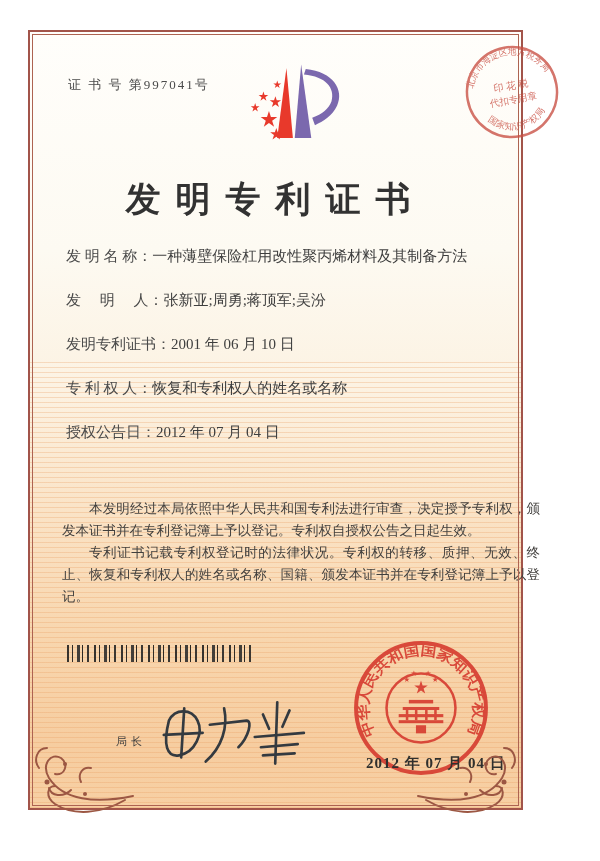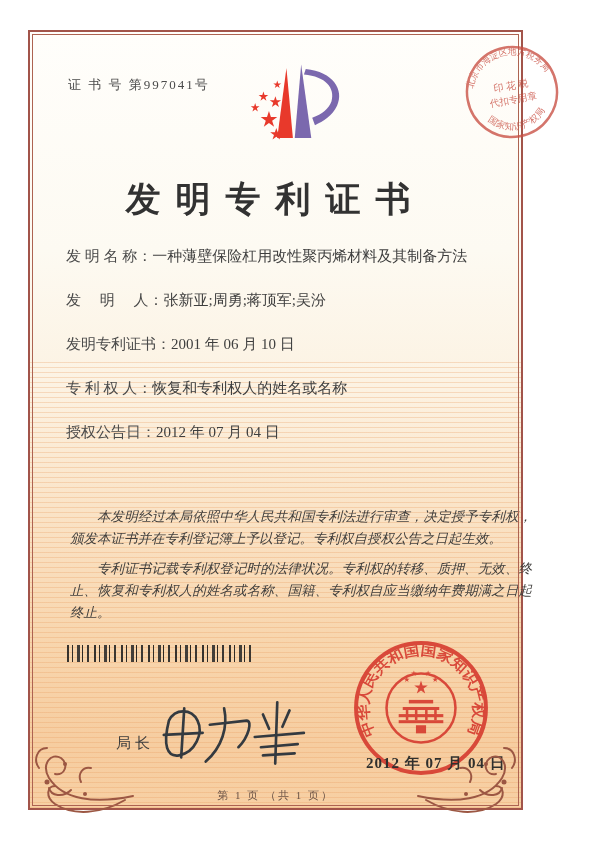--- a/index.html
+++ b/index.html
@@ -24,29 +24,29 @@
     font-size:35px;font-weight:600;letter-spacing:15px;padding-left:0;box-sizing:border-box;color:#323232;
   }
   .fields{position:absolute;left:36px;top:214px;right:26px;}
   .field-row{height:44px;font-size:15px;line-height:21px;white-space:nowrap;}
   .field-label{color:#4a4a4a;}
   .field-value{color:#3e3e3e;margin-top:44px;}
   .body-text{
     position:absolute;left:32px;top:466px;width:478px;
     font-size:13.5px;line-height:22px;text-align:justify;color:#413f3d;
   }
-  .body-text p{margin:8px;text-indent:2em;font-style:italic;}
+  .body-text p{margin:0;text-indent:2em;}
   .barcode{
     position:absolute;left:37px;top:613px;width:188px;height:17px;opacity:.88;
     background:repeating-linear-gradient(90deg,
       #1d1d1d 0 2px,transparent 2px 5px,#161616 5px 6px,transparent 6px 10px,
       #2a2a2a 10px 13px,transparent 13px 15px,#111 15px 16px,transparent 16px 20px,
       #222 20px 22px,transparent 22px 27px);
   }
-  .sig-title{position:absolute;left:86px;top:702px;font-size:15px;letter-spacing:4px;color:#3c3c3c;}
+  .sig-title{position:absolute;left:86px;top:702px;font-size:11px;letter-spacing:4px;color:#3c3c3c;}
   .signature{position:absolute;left:122px;top:660px;width:180px;height:92px;}
   .office-stamp{position:absolute;left:320px;top:605px;width:142px;height:142px;opacity:.88;}
   .issue-date{position:absolute;left:336px;top:722px;font-size:15px;letter-spacing:1px;color:#30302e;font-weight:600;}
   .flourish{position:absolute;bottom:-6px;width:112px;height:76px;}
   .flourish-left{left:-5px;}
   .flourish-right{right:-5px;transform:scaleX(-1);}
   .footer{
     position:absolute;left:0;bottom:5px;width:100%;text-align:center;
     font-size:11px;letter-spacing:2px;color:#6b5346;
   }
@@ -91,21 +91,21 @@
       <div class="field-row">
         <span class="field-label">专 利 权 人：</span><span class="field-value">恢复和专利权人的姓名或名称</span>
       </div>
       <div class="field-row">
         <span class="field-label">授权公告日：</span><span class="field-value">2012 年 07 月 04 日</span>
       </div>
     </div>
 
     <div class="body-text">
       <p>本发明经过本局依照中华人民共和国专利法进行审查，决定授予专利权，颁发本证书并在专利登记簿上予以登记。专利权自授权公告之日起生效。</p>
-      <p>专利证书记载专利权登记时的法律状况。专利权的转移、质押、无效、终止、恢复和专利权人的姓名或名称、国籍、专利权自应当缴纳年费期满之日起终止。</p>
+      <p>专利证书记载专利权登记时的法律状况。专利权的转移、质押、无效、终止、恢复和专利权人的姓名或名称、国籍、颁发本证书并在专利登记簿上予以登记。</p>
     </div>
 
     <div class="barcode"></div>
 
     <div class="sig-title">局长</div>
 
     <svg class="signature" viewBox="0 0 175 90" aria-label="田力普">
       <g fill="none" stroke="#343a40" stroke-width="2.6" stroke-linecap="round" stroke-linejoin="round">
         <path d="M16,28 C10,52 14,64 26,62 C42,59 50,40 44,28 C38,16 22,16 16,28 Z"></path>
         <path d="M11,42 L49,40"></path>
@@ -168,21 +168,20 @@
         <path d="M100,62 C76,76 48,78 30,66 C20,59 22,48 30,48"></path>
         <path d="M46,52 C38,60 26,58 24,50"></path>
         <path d="M14,30 C8,22 12,10 22,10"></path>
         <path d="M56,44 C52,36 58,28 66,30"></path>
       </g>
       <circle cx="22" cy="44" r="2.5" fill="#9c5743"></circle>
       <circle cx="40" cy="26" r="2" fill="#9c5743"></circle>
       <circle cx="60" cy="56" r="2" fill="#9c5743"></circle>
     </svg>
 
-    <div class="footer">第 1 页 （共 1 页）</div>
   </div>
 
   <svg class="tax-stamp" viewBox="0 0 100 100">
     <defs>
       <path id="tax-arc-top" d="M12,40 A40,40 0 0 1 88,40"></path>
       <path id="tax-arc-bottom" d="M21,74 A38,38 0 0 0 79,74"></path>
     </defs>
     <circle cx="50" cy="50" r="45" fill="none" stroke="#c94f43" stroke-width="2.5"></circle>
     <text font-size="9.5" fill="#c94f43">
       <textPath href="#tax-arc-top" startOffset="0" textLength="96" lengthAdjust="spacingAndGlyphs">北京市海淀区地方税务局</textPath>

